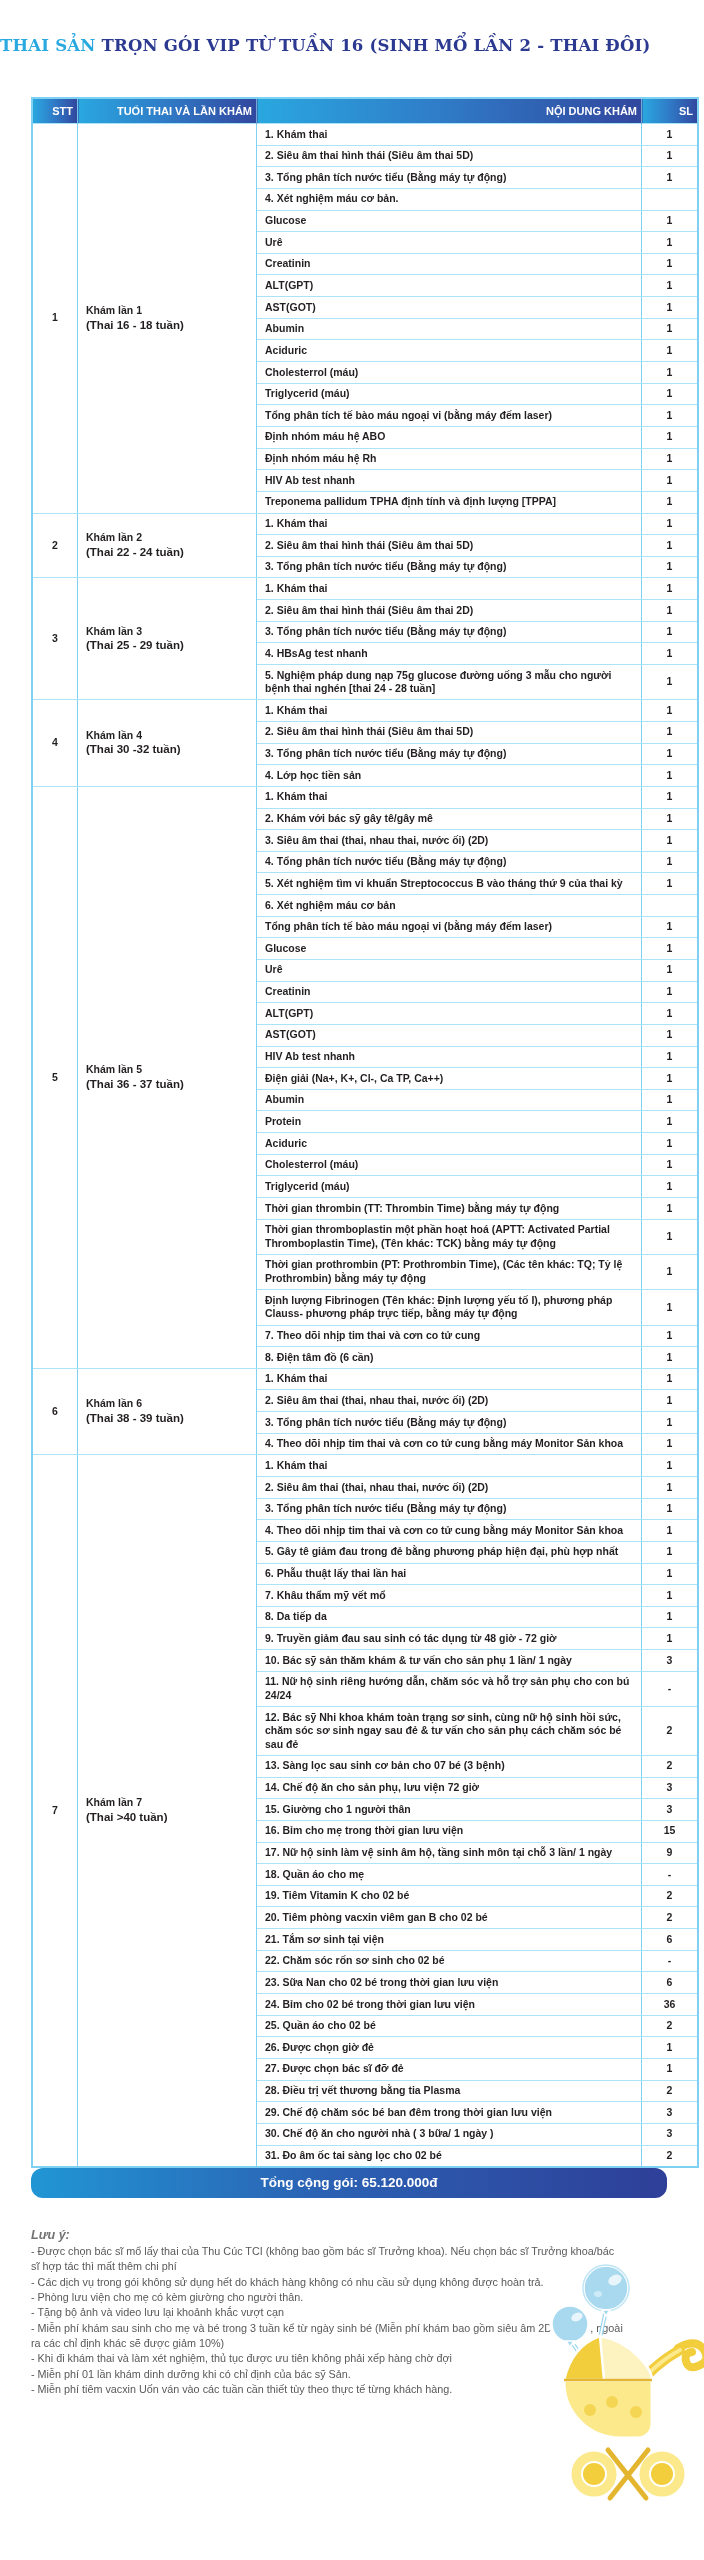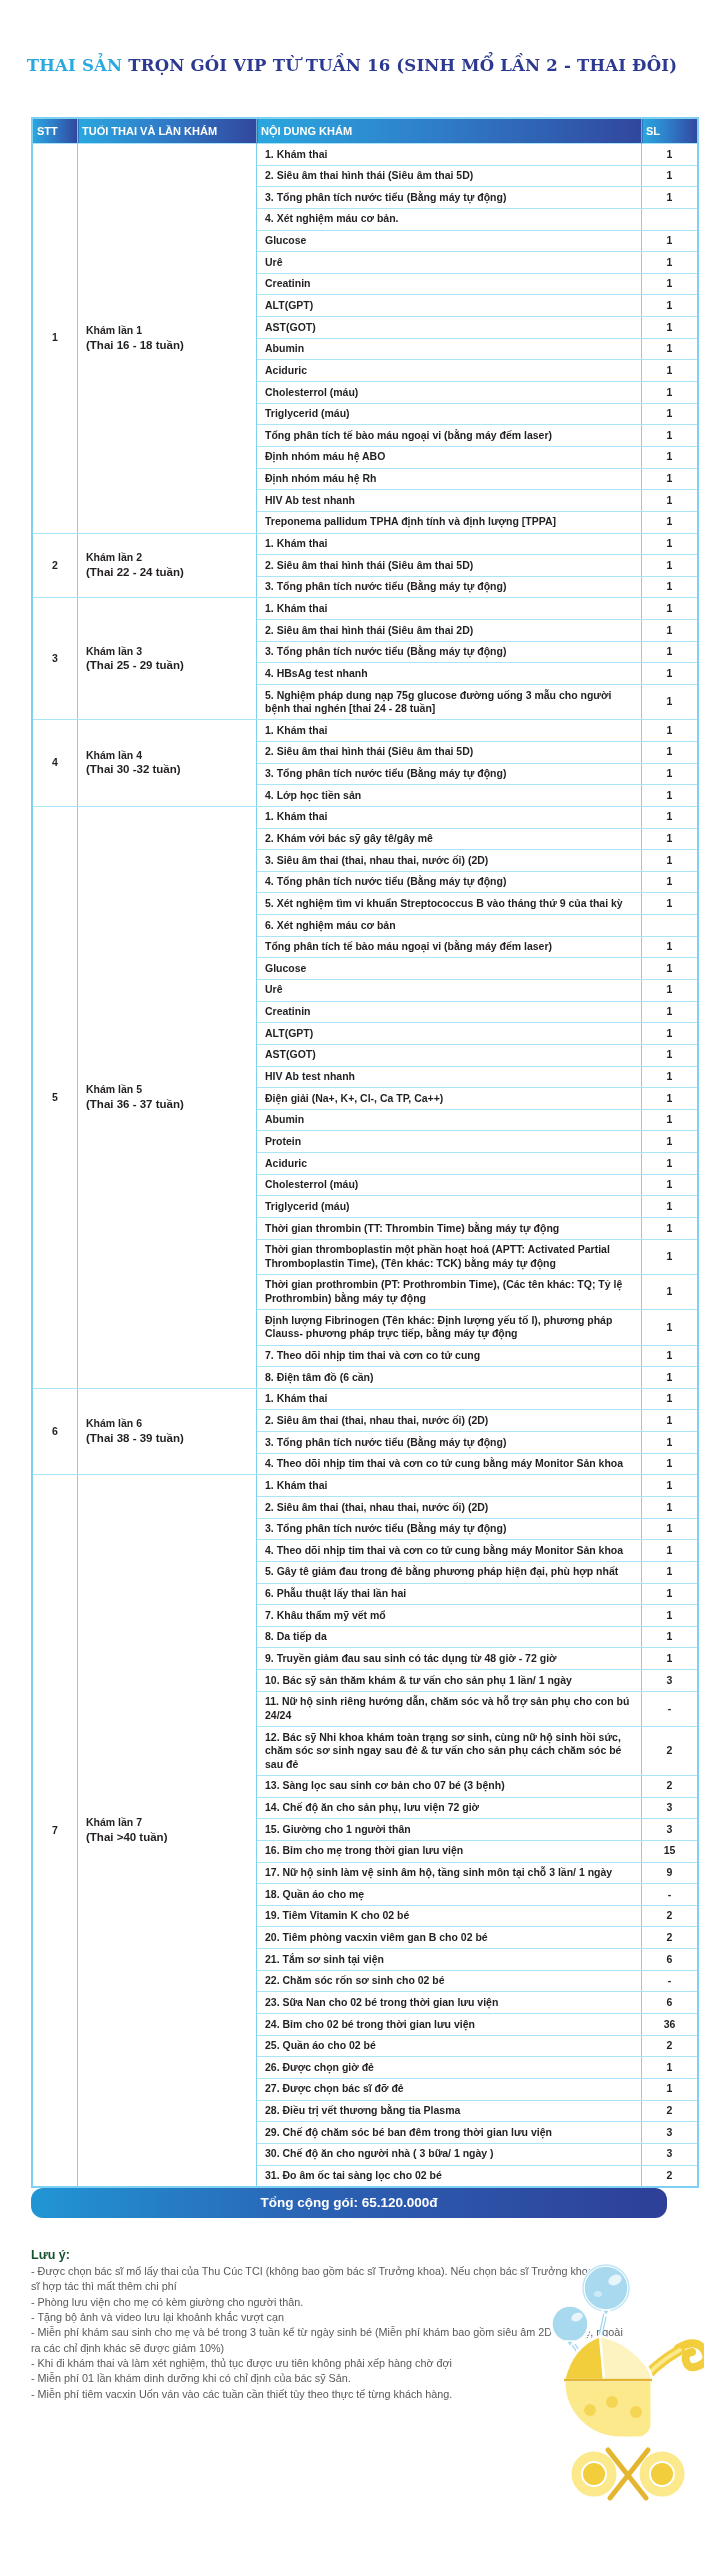--- a/index.html
+++ b/index.html
@@ -6,22 +6,21 @@
   .page{
     position:relative;
     width:704px;height:2560px;
     background:#fff;
     overflow:hidden;
     font-family:"Liberation Sans",sans-serif;
     color:#231f20;
   }
   .title{
     margin:0;
-    padding-top:56px;
-    text-align:center;
+    padding-top:36px;
     font-family:"DejaVu Serif",serif;
     font-size:16.5px;
     font-weight:bold;
     letter-spacing:.2px;
     white-space:nowrap;
   }
   .t-light{color:#29a9e0;}
   .t-dark{color:#2b3990;}
   table.pkg{
     border-collapse:collapse;
@@ -30,21 +29,21 @@
     width:636px;
     border:2px solid #7fd1f3;
   }
   table.pkg th{
     background:linear-gradient(90deg,#2aa7df 0%,#2f7ec9 45%,#31479e 100%);
     color:#fff;
     font-size:11px;
     font-weight:bold;
     padding:6px 4px;
     border-right:1px solid rgba(255,255,255,.35);
-    text-align:left;
+    text-align:right;
   }
   table.pkg th:last-child{border-right:none;margin-left:44px;}
   table.pkg th.c-stt{width:36px;}
   table.pkg th.c-visit{width:170px;}
   table.pkg th.c-content{width:376px;}
   table.pkg th.c-sl{width:47px;}
   table.pkg td{
     border:1px solid #a9e3f8;
     border-left:1px solid #7fd1f3;
     border-right:1px solid #7fd1f3;
@@ -76,24 +75,25 @@
     font-weight:bold;
     text-align:center;
     line-height:30px;
     border-radius:12px;
   }
   .notes{
     margin:30px 0 0 31px;
     width:592px;
   }
   .notes-title{
-    color:#14532d;
+    color:#737373;
     font-size:12.5px;
     font-weight:bold;
     margin-bottom:2px;
+    font-style:italic;
   }
   .note-line{
     color:#58595b;
     font-size:10.8px;
     line-height:1.42;
   }
   .decor{
     position:absolute;
     top:2252px;
     right:-14px;
@@ -518,20 +518,21 @@
   </table>
 
   <div class="total-bar">
     <span>Tổng cộng gói: 65.120.000đ</span>
   </div>
 
   <div class="notes">
     <div class="notes-title">Lưu ý:</div>
     <div id="notes-list">
         <div class="note-line">- Được chọn bác sĩ mổ lấy thai của Thu Cúc TCI (không bao gồm bác sĩ Trưởng khoa). Nếu chọn bác sĩ Trưởng khoa/bác sĩ hợp tác thì mất thêm chi phí</div>
+        <div class="note-line">- Các dịch vụ trong gói không sử dụng hết do khách hàng không có nhu cầu sử dụng không được hoàn trả.</div>
         <div class="note-line">- Phòng lưu viện cho mẹ có kèm giường cho người thân.</div>
         <div class="note-line">- Tặng bộ ảnh và video lưu lại khoảnh khắc vượt cạn</div>
         <div class="note-line">- Miễn phí khám sau sinh cho mẹ và bé trong 3 tuần kể từ ngày sinh bé (Miễn phí khám bao gồm siêu âm 2D cho mẹ, ngoài ra các chỉ định khác sẽ được giảm 10%)</div>
         <div class="note-line">- Khi đi khám thai và làm xét nghiệm, thủ tục được ưu tiên không phải xếp hàng chờ đợi</div>
         <div class="note-line">- Miễn phí 01 lần khám dinh dưỡng khi có chỉ định của bác sỹ Sản.</div>
         <div class="note-line">- Miễn phí tiêm vacxin Uốn ván vào các tuần cần thiết tùy theo thực tế từng khách hàng.</div>
       </div>
   </div>
 
   <svg class="decor" viewBox="0 0 190 270" xmlns="http://www.w3.org/2000/svg">

